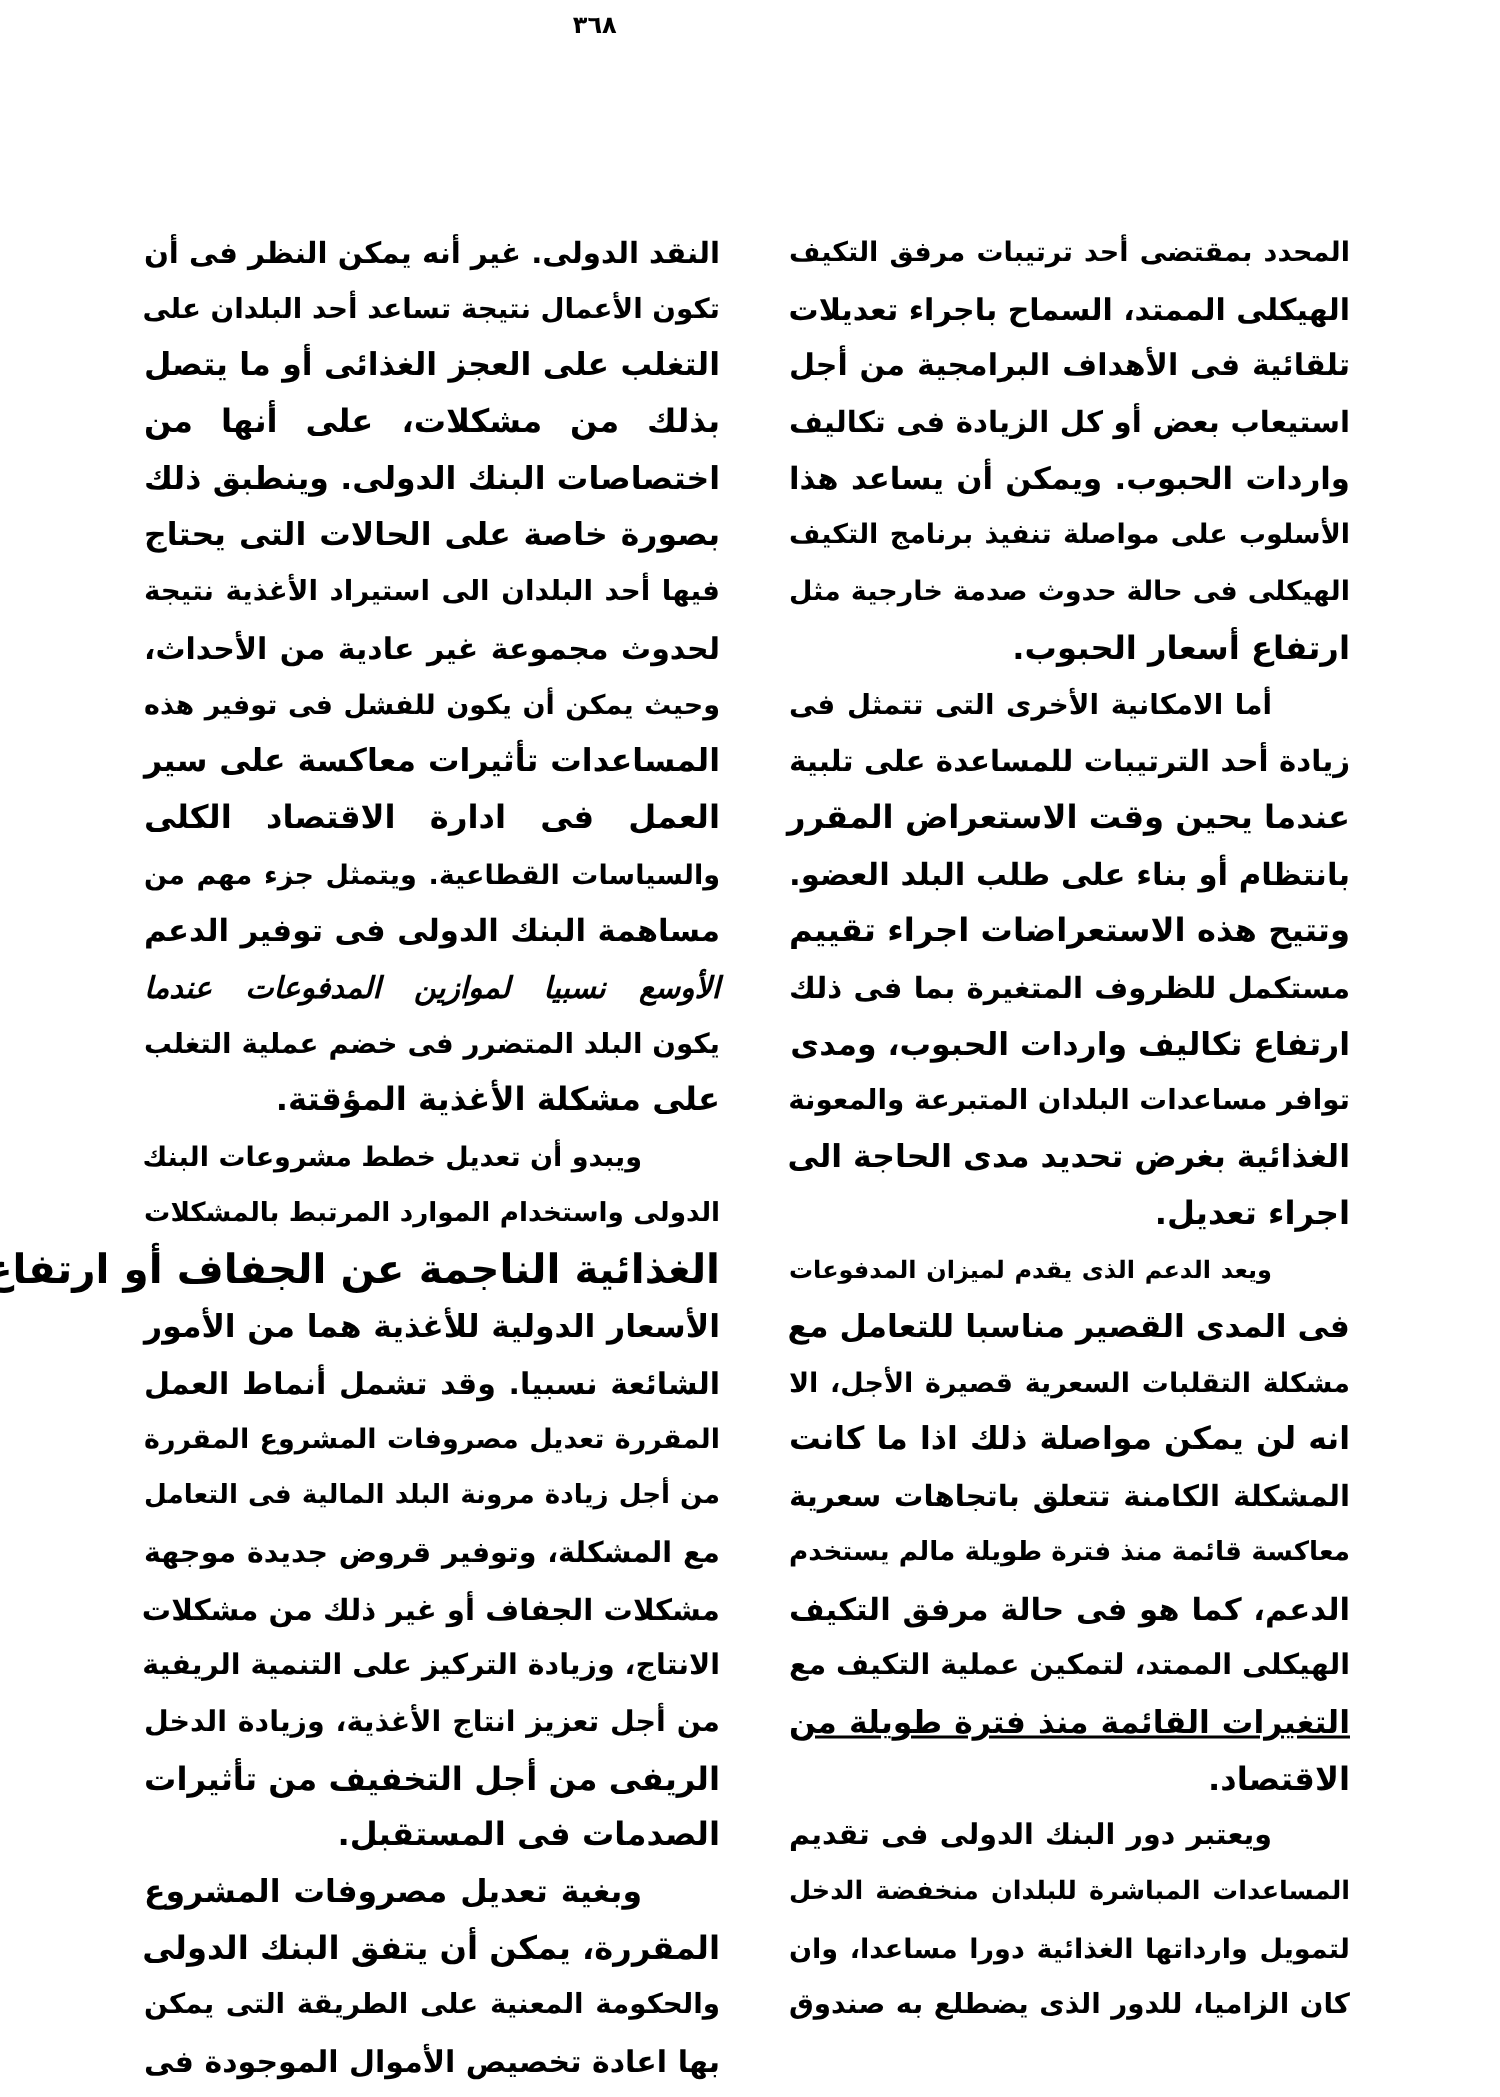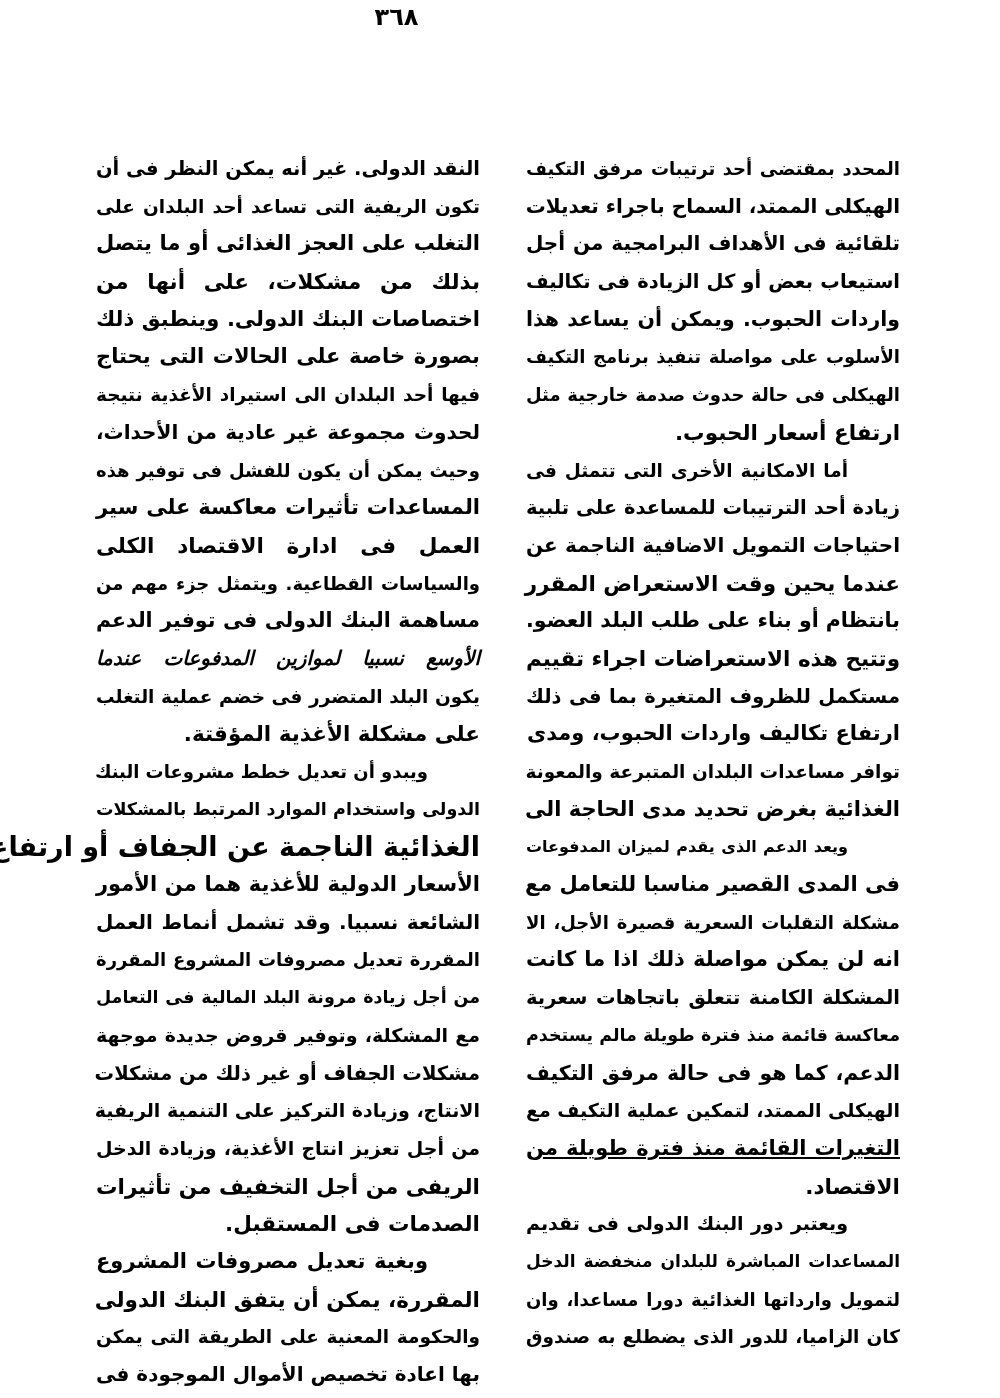--- a/index.html
+++ b/index.html
@@ -14,21 +14,21 @@
     overflow: hidden;
     font-family: "DejaVu Sans", "Liberation Sans", sans-serif;
     color: #000000;
   }
   .page-number {
     position: absolute;
     top: 2px;
     left: 0;
     width: 793px;
     text-align: center;
-    font-size: 24px;
+    font-size: 16px;
     font-weight: bold;
     line-height: 30px;
     direction: rtl;
   }
   .column {
     position: absolute;
     top: 150px;
     direction: rtl;
     text-align: justify;
     text-align-last: right;
@@ -68,46 +68,46 @@
     <span class="line" style="font-size: 18px;">المحدد بمقتضى أحد ترتيبات مرفق التكيف</span>
     <span class="line" style="font-size: 20px;">الهيكلى الممتد، السماح باجراء تعديلات</span>
     <span class="line" style="font-size: 20px;">تلقائية فى الأهداف البرامجية من أجل</span>
     <span class="line" style="font-size: 19.5px;">استيعاب بعض أو كل الزيادة فى تكاليف</span>
     <span class="line" style="font-size: 20.5px;">واردات الحبوب. ويمكن أن يساعد هذا</span>
     <span class="line" style="font-size: 18px;">الأسلوب على مواصلة تنفيذ برنامج التكيف</span>
     <span class="line" style="font-size: 18px;">الهيكلى فى حالة حدوث صدمة خارجية مثل</span>
     <span class="line last">ارتفاع أسعار الحبوب.</span>
     <span class="line indent" style="font-size: 18.5px;">أما الامكانية الأخرى التى تتمثل فى</span>
     <span class="line" style="font-size: 19.5px;">زيادة أحد الترتيبات للمساعدة على تلبية</span>
-    <span class="line" style="font-size: 20px;">احتياجات التمويل الاضافية الناجمة عن</span>
     <span class="line">عندما يحين وقت الاستعراض المقرر</span>
     <span class="line" style="font-size: 20.5px;">بانتظام أو بناء على طلب البلد العضو.</span>
     <span class="line">وتتيح هذه الاستعراضات اجراء تقييم</span>
     <span class="line" style="font-size: 19.5px;">مستكمل للظروف المتغيرة بما فى ذلك</span>
     <span class="line" style="font-size: 21px; margin-left: 16px;">ارتفاع تكاليف واردات الحبوب، ومدى</span>
     <span class="line" style="font-size: 18.5px;">توافر مساعدات البلدان المتبرعة والمعونة</span>
     <span class="line" style="font-size: 21px;">الغذائية بغرض تحديد مدى الحاجة الى</span>
+    <span class="line last">اجراء تعديل.</span>
     <span class="line indent" style="font-size: 16px;">ويعد الدعم الذى يقدم لميزان المدفوعات</span>
     <span class="line" style="font-size: 21px;">فى المدى القصير مناسبا للتعامل مع</span>
     <span class="line" style="font-size: 18px;">مشكلة التقلبات السعرية قصيرة الأجل، الا</span>
     <span class="line" style="font-size: 21px;">انه لن يمكن مواصلة ذلك اذا ما كانت</span>
     <span class="line" style="font-size: 19.5px;">المشكلة الكامنة تتعلق باتجاهات سعرية</span>
     <span class="line" style="font-size: 17.5px;">معاكسة قائمة منذ فترة طويلة مالم يستخدم</span>
     <span class="line" style="font-size: 20.5px;">الدعم، كما هو فى حالة مرفق التكيف</span>
     <span class="line" style="font-size: 19px;">الهيكلى الممتد، لتمكين عملية التكيف مع</span>
     <span class="line" style="font-size: 21px; text-decoration: underline;">التغيرات القائمة منذ فترة طويلة من</span>
     <span class="line last">الاقتصاد.</span>
     <span class="line indent" style="font-size: 19px;">ويعتبر دور البنك الدولى فى تقديم</span>
     <span class="line" style="font-size: 17px;">المساعدات المباشرة للبلدان منخفضة الدخل</span>
     <span class="line" style="font-size: 18px;">لتمويل وارداتها الغذائية دورا مساعدا، وان</span>
     <span class="line" style="font-size: 18.5px;">كان الزاميا، للدور الذى يضطلع به صندوق</span>
   </div>
 <div class="column column-left" id="col-left">
     <span class="line" style="font-size: 19.5px; margin-left: 45px;">النقد الدولى. غير أنه يمكن النظر فى أن</span>
-    <span class="line" style="font-size: 18.5px;">تكون الريفية التى تساعد أحد البلدان على</span>
+    <span class="line" style="font-size: 18.5px;">تكون الأعمال نتيجة تساعد أحد البلدان على</span>
     <span class="line" style="font-size: 21px;">التغلب على العجز الغذائى أو ما يتصل</span>
     <span class="line">بذلك من مشكلات، على أنها من</span>
     <span class="line" style="font-size: 21px;">اختصاصات البنك الدولى. وينطبق ذلك</span>
     <span class="line" style="font-size: 21px;">بصورة خاصة على الحالات التى يحتاج</span>
     <span class="line" style="font-size: 18.5px;">فيها أحد البلدان الى استيراد الأغذية نتيجة</span>
     <span class="line" style="font-size: 20px;">لحدوث مجموعة غير عادية من الأحداث،</span>
     <span class="line" style="font-size: 18px;">وحيث يمكن أن يكون للفشل فى توفير هذه</span>
     <span class="line" style="font-size: 21px;">المساعدات تأثيرات معاكسة على سير</span>
     <span class="line">العمل فى ادارة الاقتصاد الكلى</span>
     <span class="line" style="font-size: 18px;">والسياسات القطاعية. ويتمثل جزء مهم من</span>

